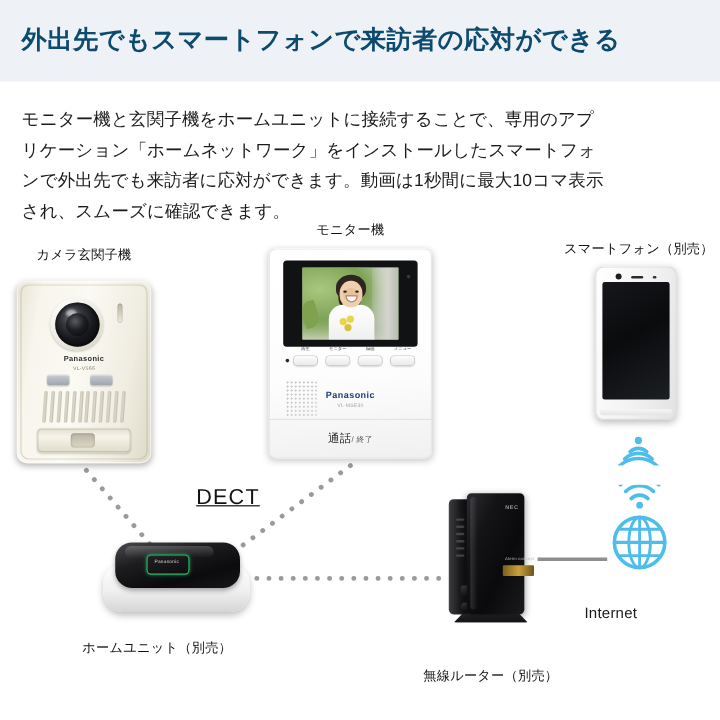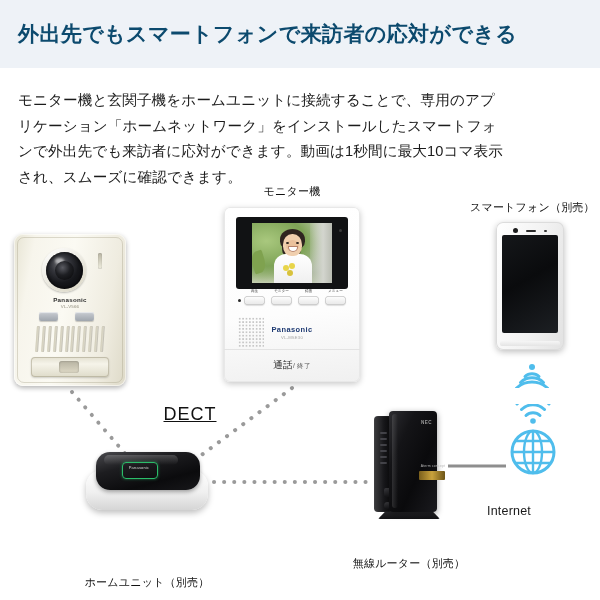--- a/index.html
+++ b/index.html
@@ -319,20 +319,21 @@
 
     <line x1="72" y1="392" x2="128" y2="457" stroke="#9a9a9a" stroke-width="4" stroke-linecap="round" stroke-dasharray="0.1 10"></line>
 
     <line x1="292" y1="388" x2="192" y2="462" stroke="#9a9a9a" stroke-width="4" stroke-linecap="round" stroke-dasharray="0.1 10"></line>
 
     <line x1="214" y1="482" x2="372" y2="482" stroke="#9a9a9a" stroke-width="4" stroke-linecap="round" stroke-dasharray="0.1 10"></line>
 
     <line x1="448" y1="466" x2="506" y2="466" stroke="#8e8e8e" stroke-width="3" stroke-linecap="butt"></line>
   </svg>
 
+  <div class="cap" style="left:14px;top:205px;width:112px;">カメラ玄関子機</div>
   <div class="cam-wrap">
     <div class="cam-body"></div>
     <div class="cam-lens-ring">
       <div class="cam-lens">
         <div class="cam-lens-glint"></div>
       </div>
     </div>
     <div class="cam-sensor"></div>
     <div class="cam-brand">Panasonic</div>
     <div class="cam-model">VL-V566</div>
@@ -416,21 +417,21 @@
     <div class="ph-chin"></div>
   </div>
 
   <svg class="wifi-phone" viewBox="0 0 34 26" xmlns="http://www.w3.org/2000/svg">
     <circle cx="17" cy="5" r="3" fill="#4fbdec"></circle>
     <path d="M10 14.5 A10 10 0 0 1 24 14.5" fill="none" stroke="#4fbdec" stroke-width="3" stroke-linecap="round"></path>
     <path d="M5.5 20.5 A16.5 16.5 0 0 1 28.5 20.5" fill="none" stroke="#4fbdec" stroke-width="3" stroke-linecap="round"></path>
     <path d="M1 26.5 A23 23 0 0 1 33 26.5" fill="none" stroke="#4fbdec" stroke-width="3" stroke-linecap="round"></path>
   </svg>
 
-  <div class="cap" style="left:84px;top:532px;width:126px;margin-top:43px;">ホームユニット（別売）</div>
+  <div class="cap" style="left:68px;top:532px;width:126px;">ホームユニット（別売）</div>
   <div class="hu-wrap">
     <div class="hu-base"></div>
     <div class="hu-top"></div>
     <div class="hu-ring"></div>
     <div class="hu-logo">Panasonic</div>
   </div>
 
   <div class="cap" style="left:346px;top:556px;width:126px;">無線ルーター（別売）</div>
   <div class="rt-wrap">
     <div class="rt-stand"></div>

